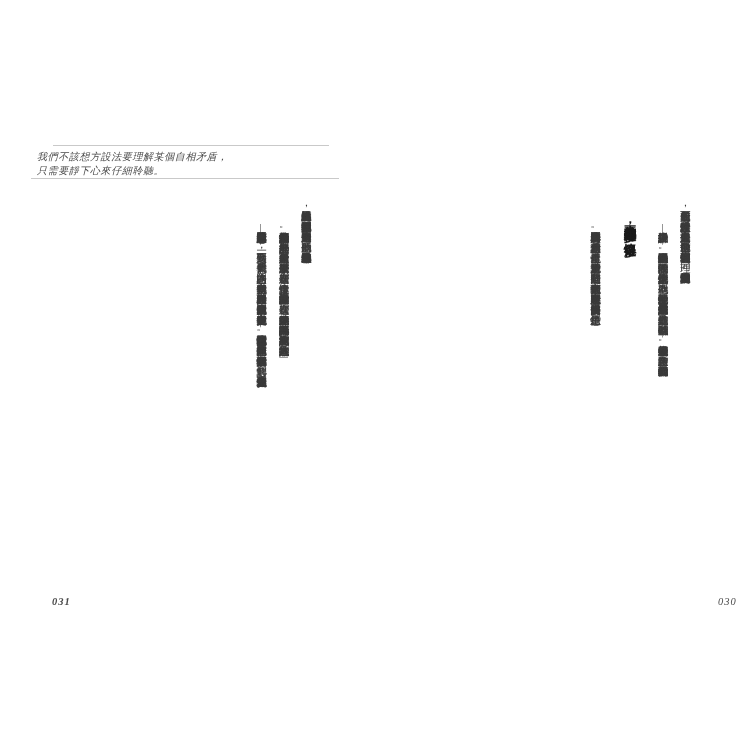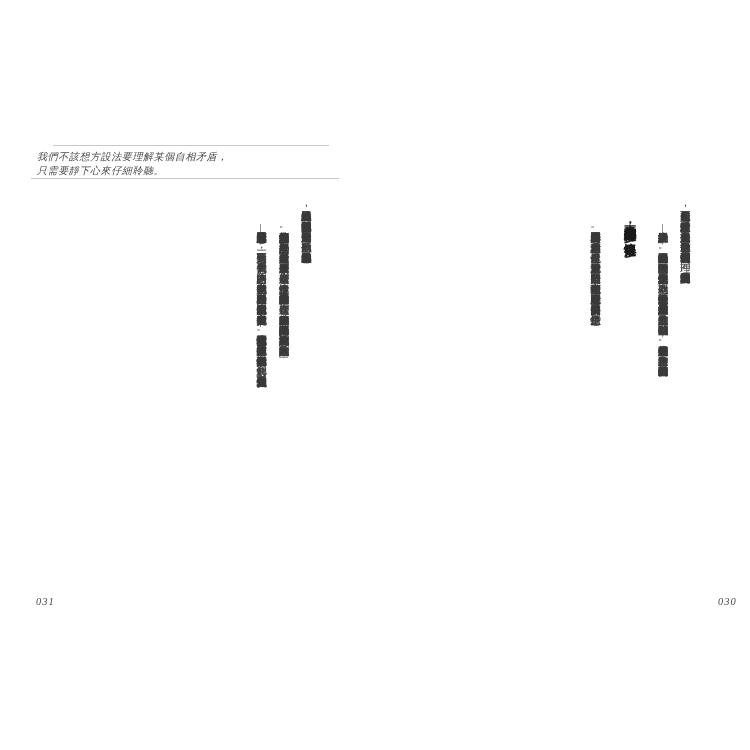--- a/index.html
+++ b/index.html
@@ -77,21 +77,21 @@
 
   
   .page-number {
     position: absolute;
     top: 596px;
     font-size: 10.5px;
     font-style: italic;
     letter-spacing: 1px;
     color: #4a4a4a;
   }
-  .page-number.pn-left  { left: 36px; }
+  .page-number.pn-left  { left: 52px; font-weight: bold; }
   .page-number.pn-right { left: 674px; margin-left: 44px; }
 </style>
 </head>
 <body>
 
 <div class="spread">
 
   <div class="quote-block">
     <div class="rule rule-top"></div>
     <p class="quote-line l1">我們不該想方設法要理解某個自相矛盾，</p>

